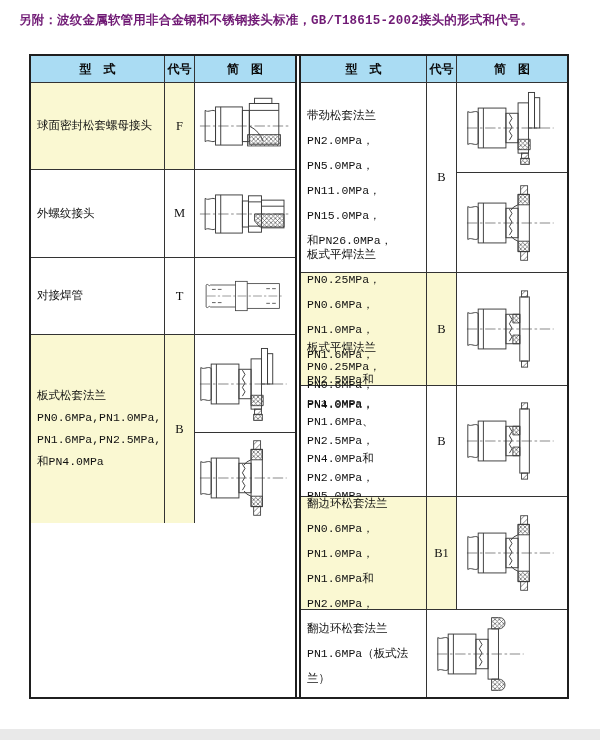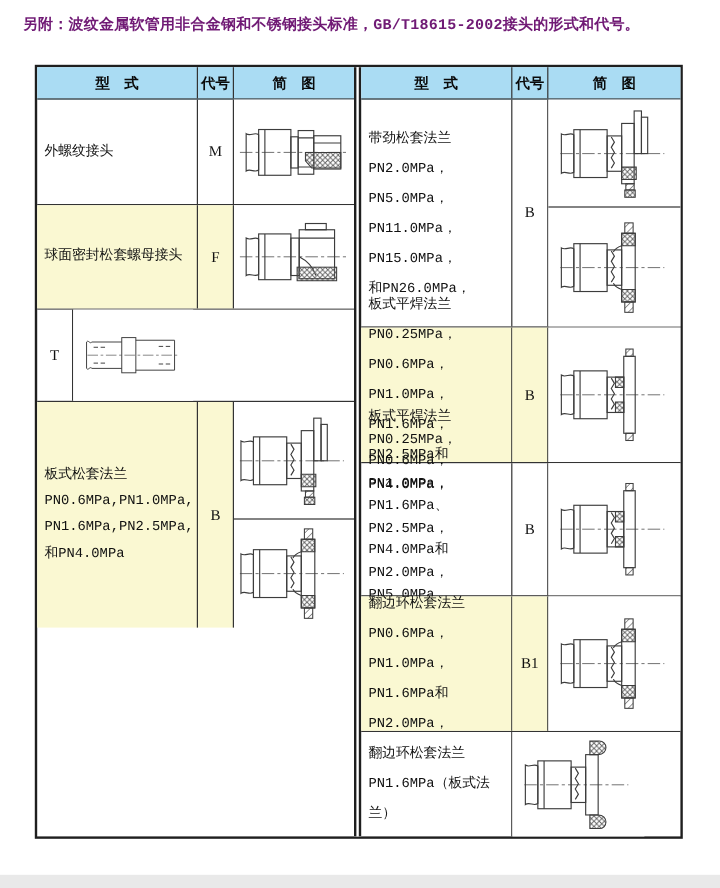--- a/index.html
+++ b/index.html
@@ -200,51 +200,54 @@
 
   <div class="table-wrap">
 
     <div class="half left">
       <div class="row header">
         <div class="cell c-type hd">型　式</div>
         <div class="cell c-code hd">代号</div>
         <div class="cell c-diag hd">简　图</div>
       </div>
 
+      <div class="row" style="height:87px">
+        <div class="cell c-type type-cell hl">
+            <span class="txt">球面密封松套螺母接头</span>
+          </div>
+        <div class="cell c-code code-cell hl">F</div>
+        <div class="cell c-diag diag-cell">
+          <div class="sub">
+              <svg class="diag" viewBox="0 0 110 90">
+                <use href="#sym-sphere-nut" width="110" height="90"></use>
+              </svg>
+            </div>
+        </div>
+      </div>
+
       <div class="row" style="height:88px">
         <div class="cell c-type type-cell">
             <span class="txt">外螺纹接头</span>
           </div>
         <div class="cell c-code code-cell">M</div>
         <div class="cell c-diag diag-cell">
           <div class="sub">
               <svg class="diag" viewBox="0 0 110 90">
                 <use href="#sym-male-thread" width="110" height="90"></use>
               </svg>
             </div>
         </div>
       </div>
 
-      <div class="row" style="height:87px">
-        <div class="cell c-type type-cell hl">
-            <span class="txt">球面密封松套螺母接头</span>
-          </div>
-        <div class="cell c-code code-cell hl">F</div>
-        <div class="cell c-diag diag-cell">
-          <div class="sub">
-              <svg class="diag" viewBox="0 0 110 90">
-                <use href="#sym-sphere-nut" width="110" height="90"></use>
-              </svg>
-            </div>
-        </div>
-      </div>
-
 
 
       <div class="row" style="height:77px">
+        <div class="cell c-type type-cell">
+            <span class="txt">对接焊管</span>
+          </div>
         <div class="cell c-code code-cell">T</div>
         <div class="cell c-diag diag-cell">
           <div class="sub">
               <svg class="diag" viewBox="0 0 110 90" style="height:66px">
                 <use href="#sym-butt-weld-pipe" width="110" height="90"></use>
               </svg>
             </div>
         </div>
       </div>
 

